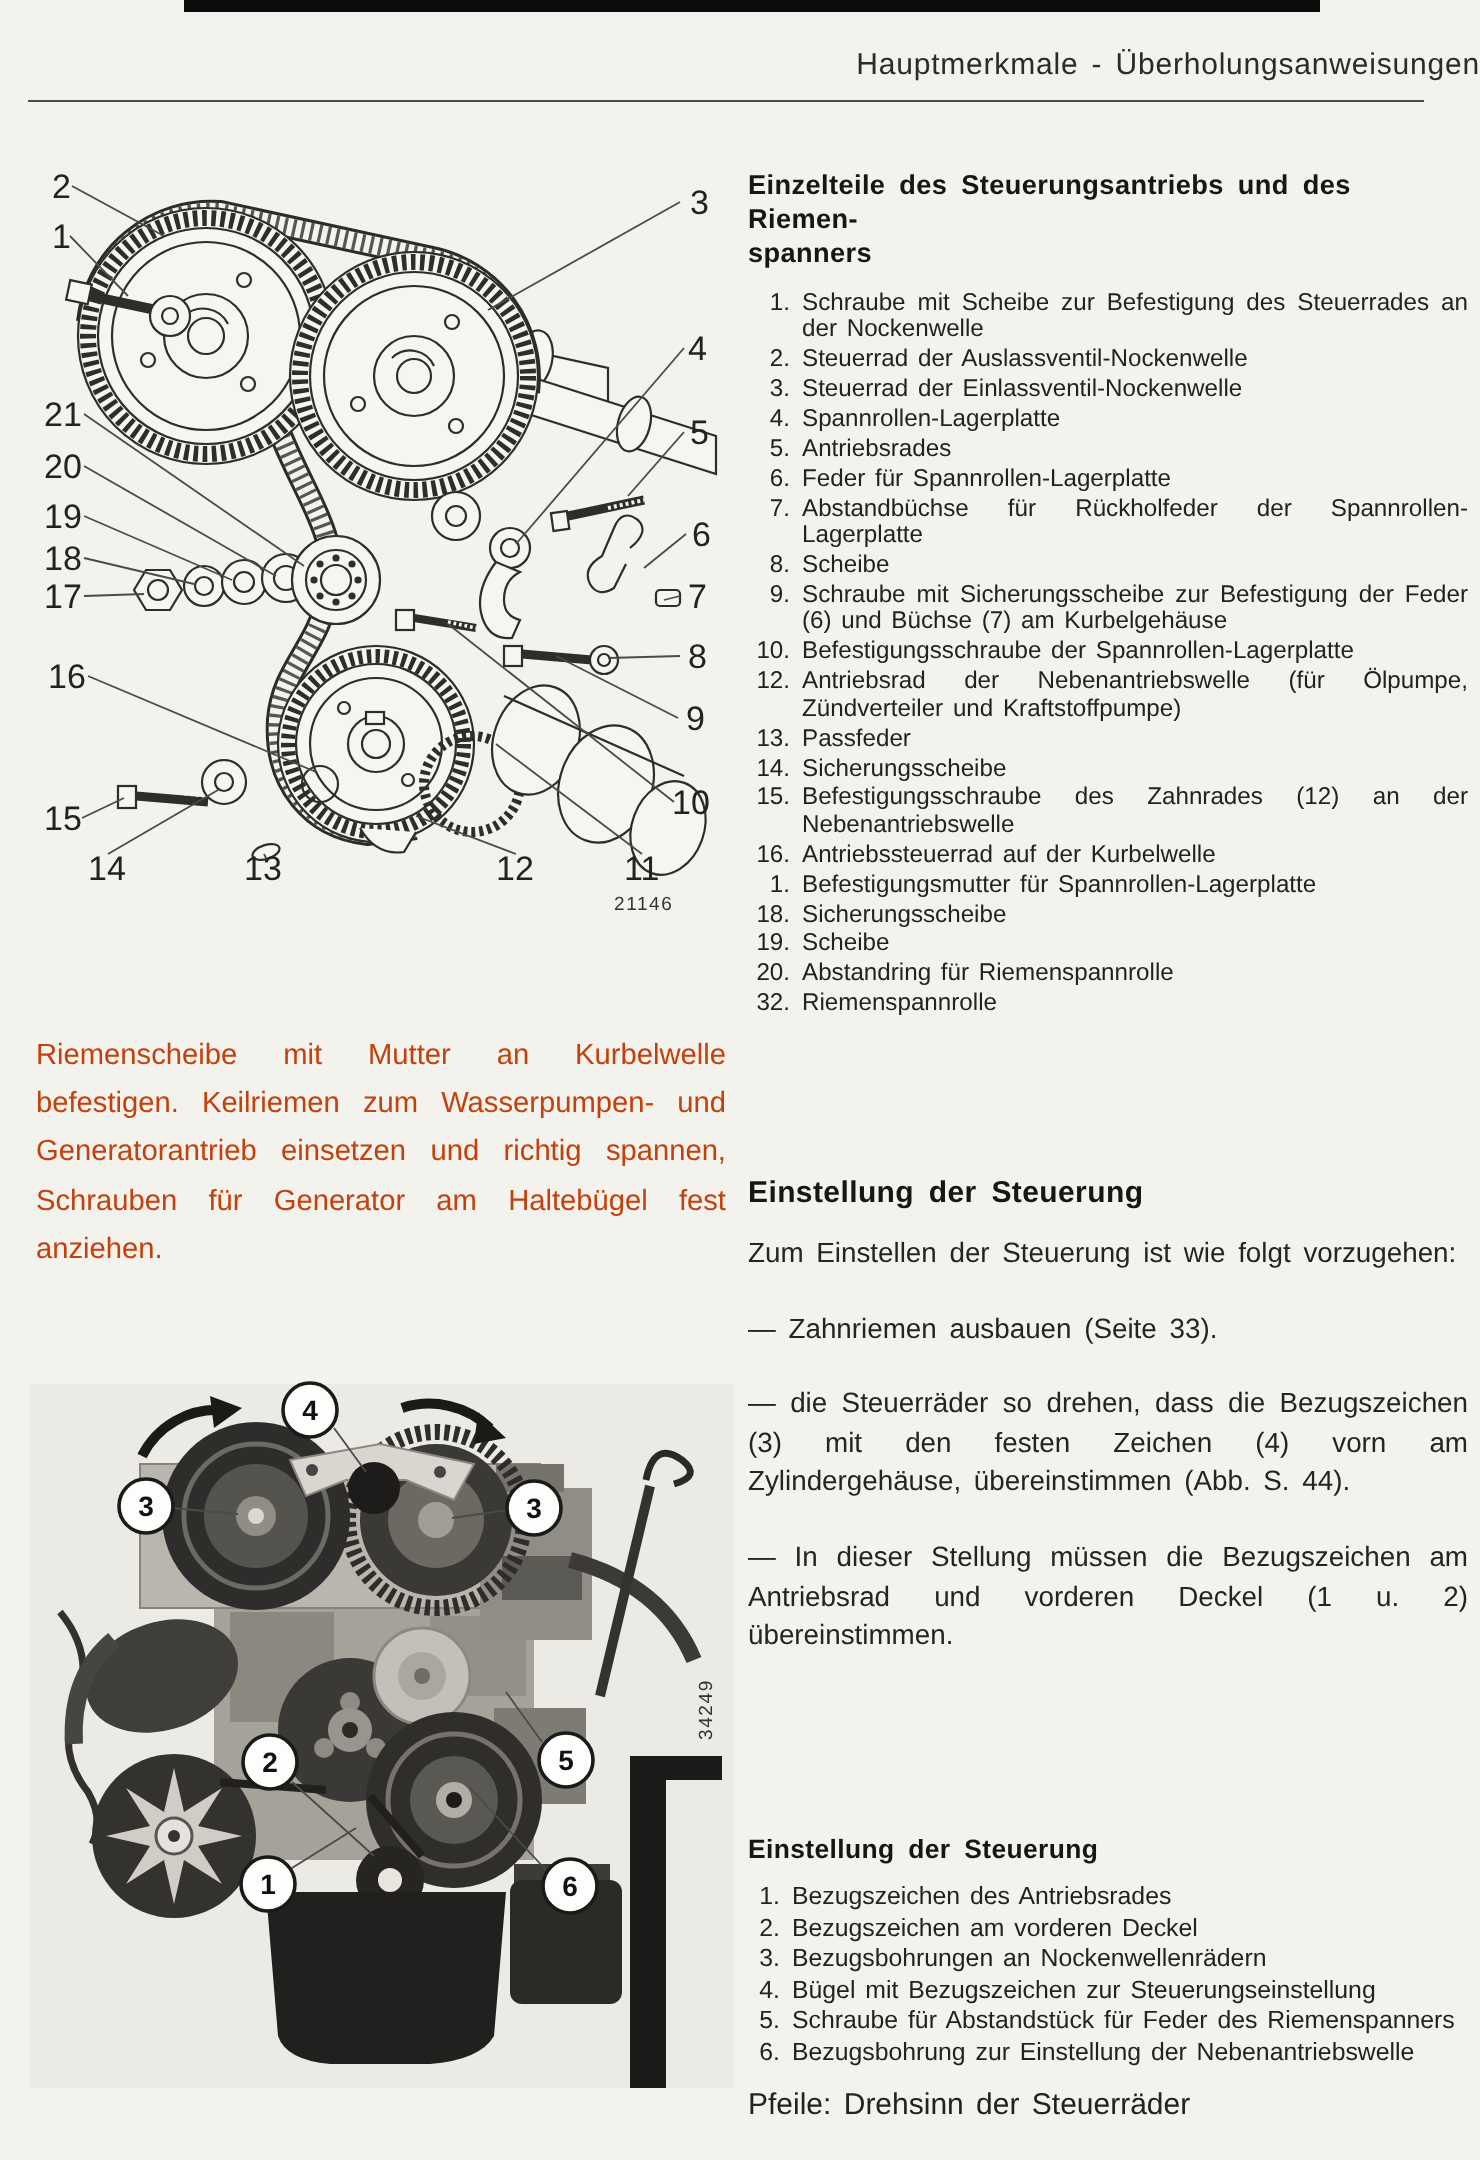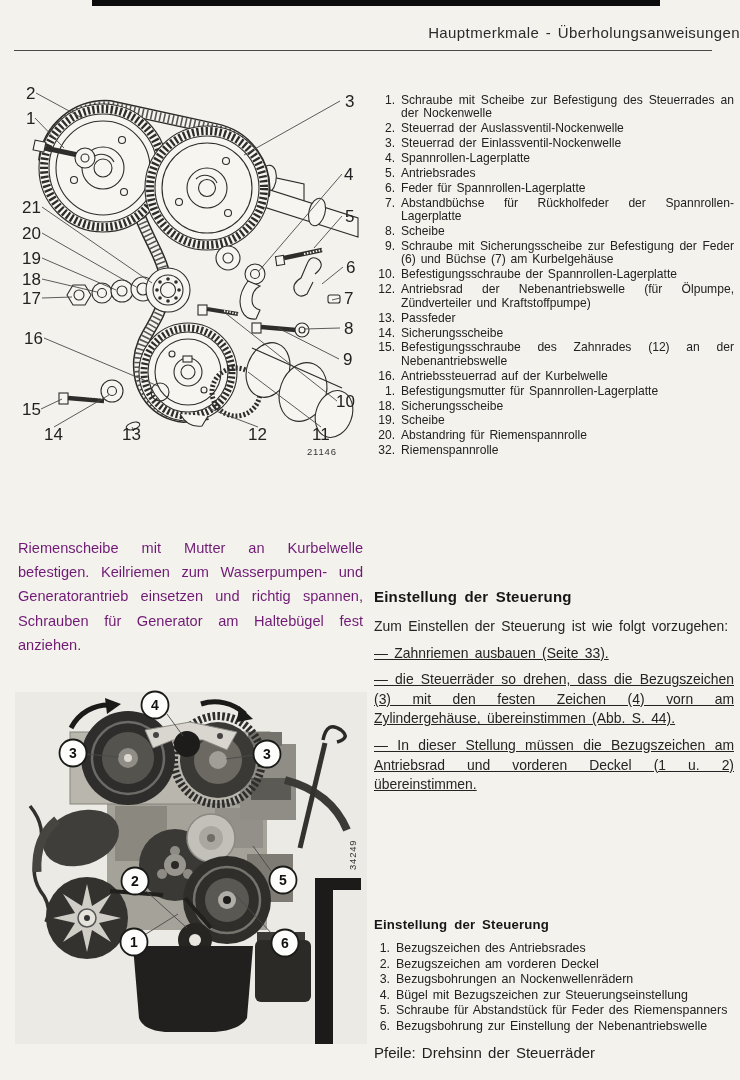--- a/index.html
+++ b/index.html
@@ -21,29 +21,29 @@
 
   .col-right{position:absolute;left:374px;width:360px;}
   #sec-parts{top:84px;}
   .sec-heading{font-weight:bold;font-size:13.6px;line-height:17px;letter-spacing:.2px;
     word-spacing:3px;color:#161616;}
   .num-list{margin-top:10px;}
   .li{display:flex;margin-bottom:1.5px;font-size:12.1px;line-height:13.4px;color:#222;}
   .li .num{width:21px;min-width:21px;text-align:right;margin-right:6px;}
   .li .txt{flex:1;text-align:justify;word-spacing:1.5px;}
 
-  #left-note{position:absolute;left:18px;top:536px;width:345px;
-    font-size:14.6px;line-height:24.2px;text-align:justify;word-spacing:2.5px;color:#701a75;}
+  #left-note{position:absolute;left:18px;top:516px;width:345px;
+    font-size:14.6px;line-height:24.2px;text-align:justify;word-spacing:2.5px;color:#c2410c;}
 
   #sec-timing{top:588px;}
   #sec-timing .sec-heading{font-size:15px;line-height:18px;}
   .body-par{font-size:13.9px;line-height:19.6px;text-align:justify;word-spacing:2.5px;
     color:#242424;margin:0;}
   #sec-timing .intro{margin-top:11px;}
-  #sec-timing .bullet{margin-top:7px;text-decoration:underline;}
+  #sec-timing .bullet{margin-top:18px;}
 
   #sec-legend{top:916px;}
   #sec-legend .sec-heading{font-size:13.2px;}
   #sec-legend .num-list{margin-top:8px;}
   #sec-legend .li{font-size:12.4px;line-height:14.2px;margin-bottom:1.4px;}
   #sec-legend .li .num{width:16px;min-width:16px;margin-right:6px;}
   .legend-note{margin-top:11px;font-size:15px;color:#222;word-spacing:2px;}
 
   svg text.callout{font-family:"Liberation Sans",sans-serif;font-size:17px;fill:#222;}
   svg text.fignum{font-family:"Liberation Sans",sans-serif;font-size:9.5px;fill:#333;letter-spacing:.8px;}
@@ -230,20 +230,24 @@
     <text class="callout" x="10" y="353">15</text>
     <text class="callout" x="32" y="378">14</text>
     <text class="callout" x="110" y="378">13</text>
     <text class="callout" x="236" y="378">12</text>
     <text class="callout" x="300" y="378">11</text>
   </g>
   <text class="fignum" x="295" y="393">21146</text>
 </svg>
 
 <div id="sec-parts" class="col-right">
+  <div class="sec-heading">
+    <span>Einzelteile des Steuerungsantriebs und des Riemen-</span><br>
+    <span>spanners</span>
+  </div>
   <div class="num-list">
     <div class="li">
         <span class="num">1.</span>
         <span class="txt">Schraube mit Scheibe zur Befestigung des Steuerrades an der Nockenwelle</span>
       </div>
     <div class="li">
         <span class="num">2.</span>
         <span class="txt">Steuerrad der Auslassventil-Nockenwelle</span>
       </div>
     <div class="li">

